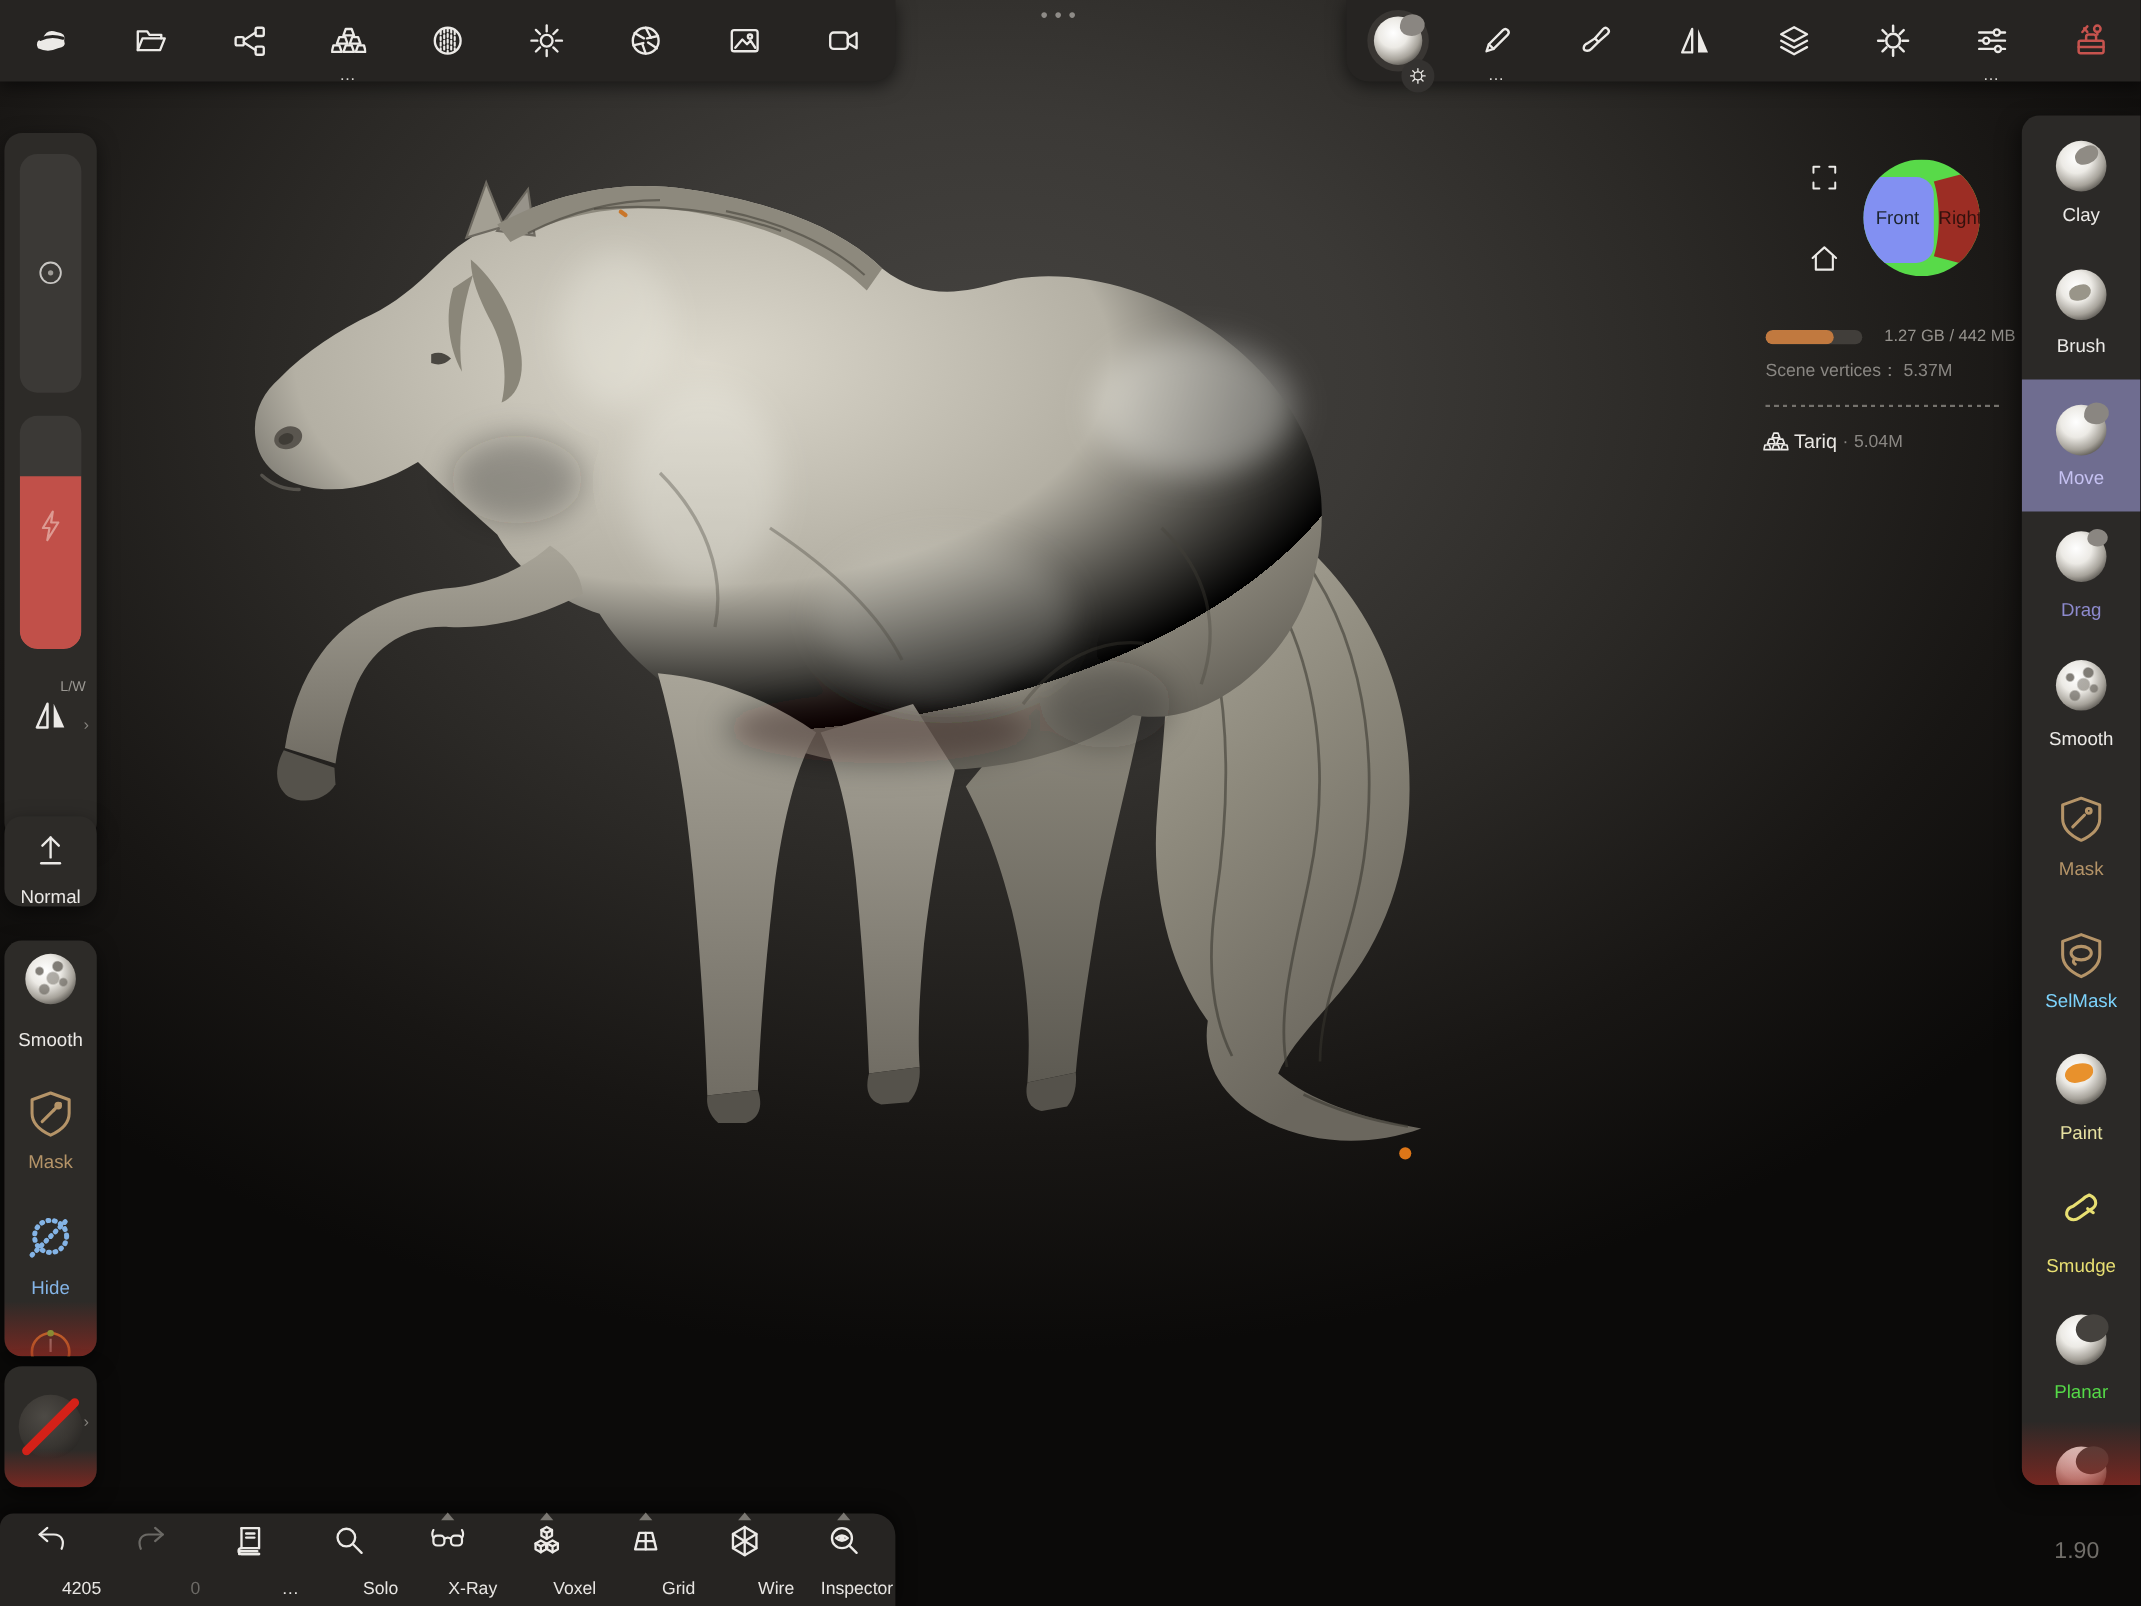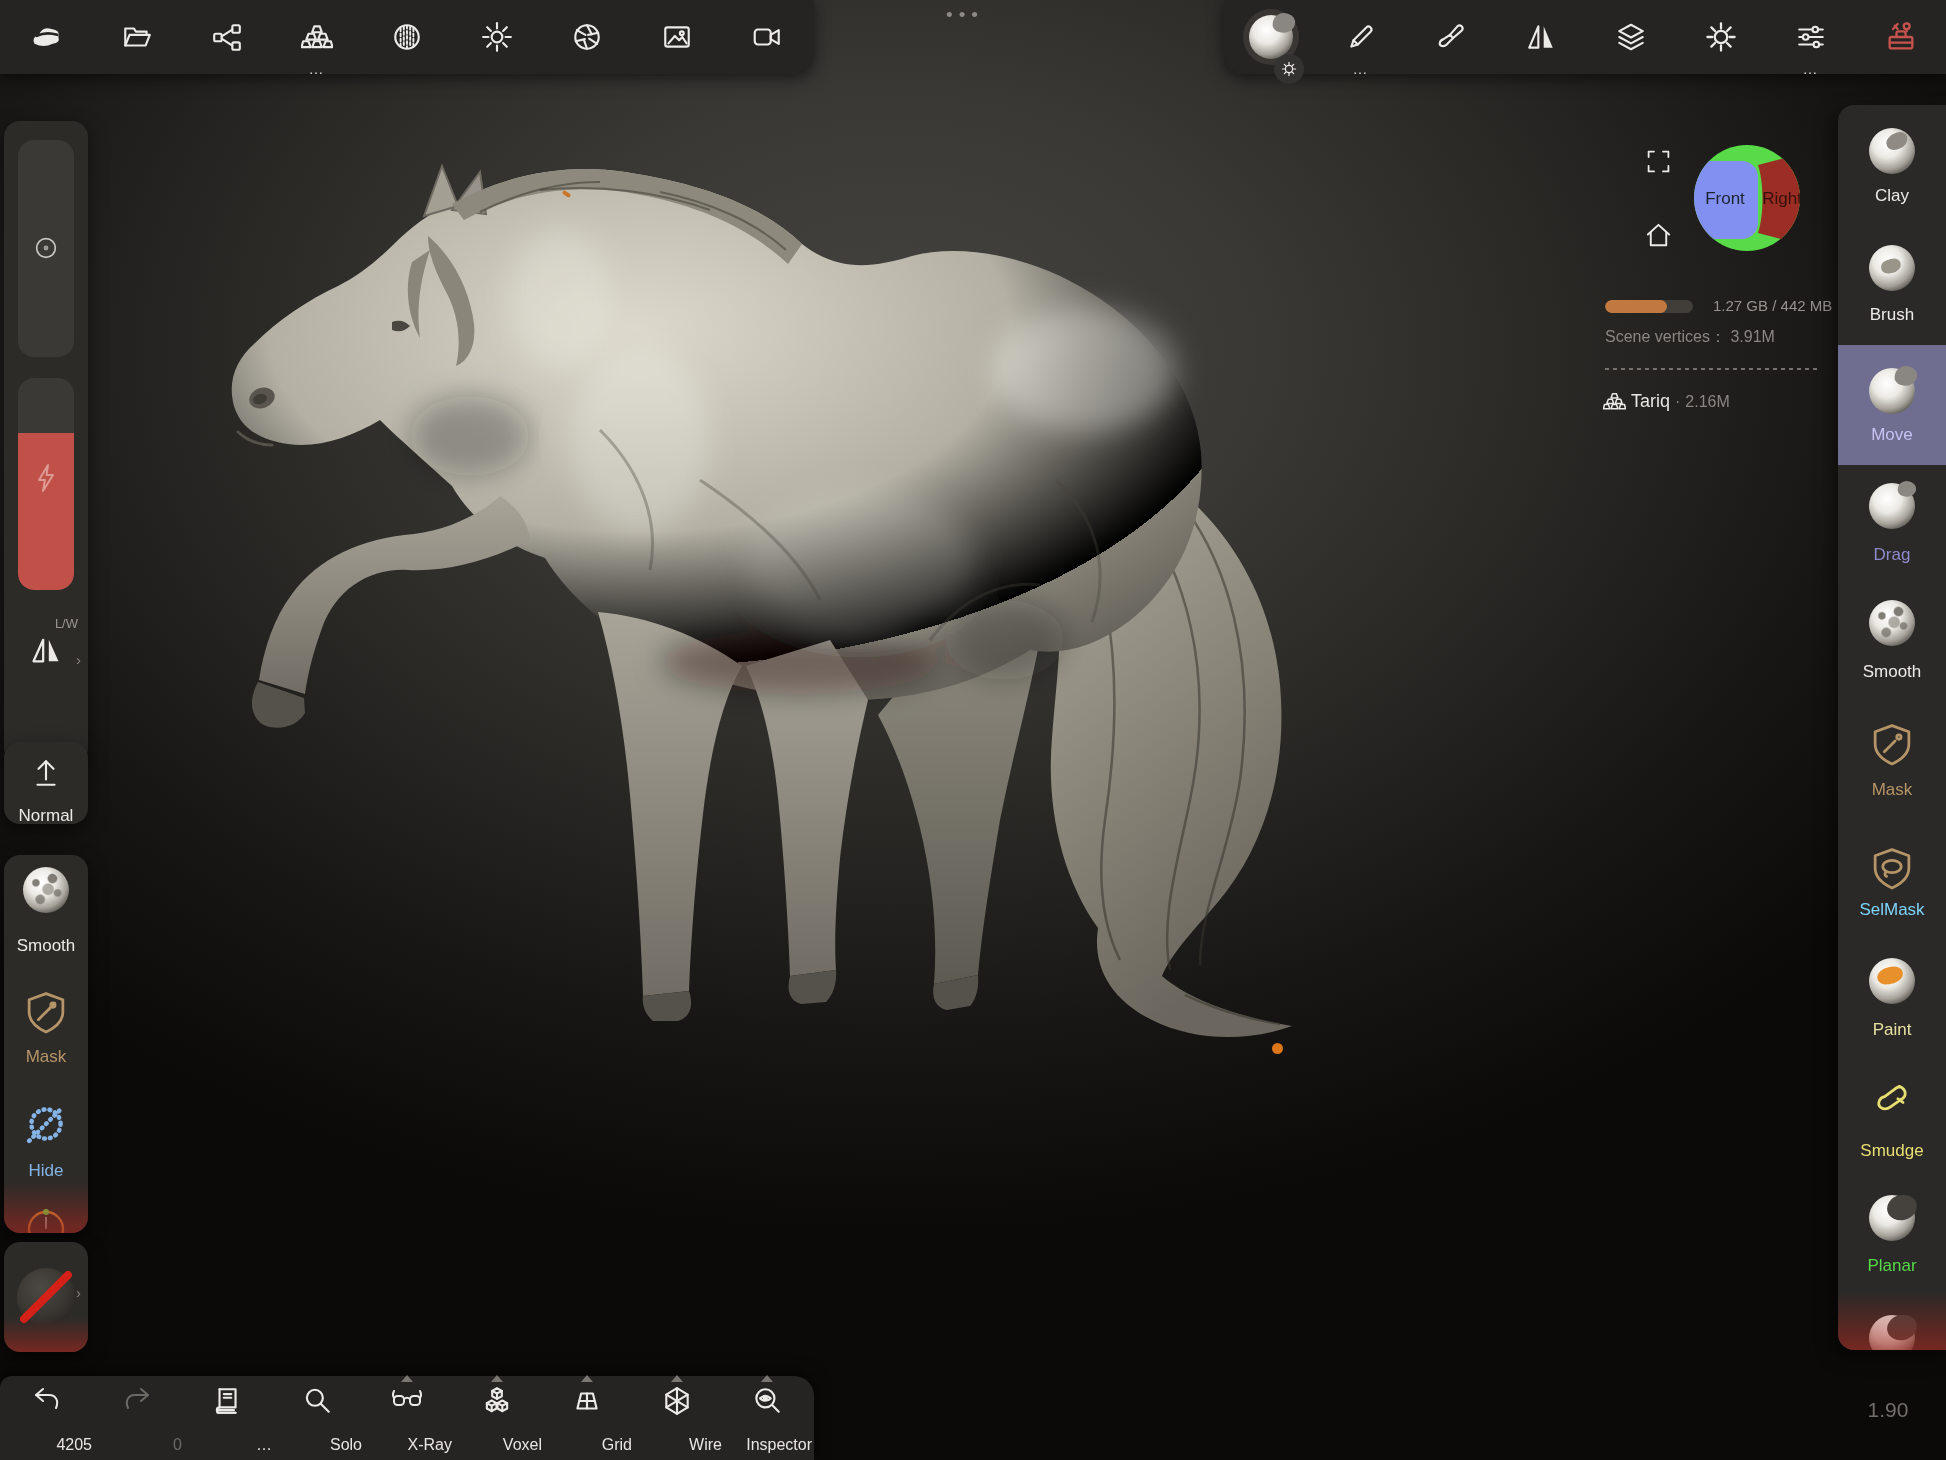--- a/index.html
+++ b/index.html
@@ -384,35 +384,35 @@
     <text x="88" y="59" font-size="17" fill="#33110d" text-anchor="middle" font-family="Liberation Sans, sans-serif">Right</text>
   </g>
 </svg>
 
 <div class="membar">
   <div class="mfill" style="width: 71%; background: rgb(193, 121, 63);"></div>
 </div>
 <div class="memtext">1.27 GB / 442 MB</div>
 <div class="sverts">
   <span>Scene vertices：</span>
-  <span>3.91M</span>
+  <span>5.37M</span>
 </div>
 <div class="dashsep"></div>
 <div class="objrow">
   <svg class="ic" width="23" height="23" viewBox="0 0 30 30" stroke-width="2">
     <path d="M12.5,5 H17.5 L19.5,10.5 H10.5 Z"></path>
     <path d="M7,12 H12 L14,17.5 H5 Z"></path>
       <path d="M18,12 H23 L25,17.5 H16 Z"></path>
     <path d="M2,19 H7 L9,24.5 H0.5 Z"></path>
       <path d="M12.5,19 H17.5 L19.5,24.5 H10.5 Z"></path>
       <path d="M23,19 H28 L29.5,24.5 H21 Z"></path>
   </svg>
   <span class="oname">Tariq</span>
   <span class="overts">·</span>
-  <span class="overts">2.16M</span>
+  <span class="overts">5.04M</span>
 </div>
 
 <div class="lpanel" style="top:121px;height:643px;">
   <div class="vslider" style="top:19px;height:217px;">
     <svg class="ic" style="position:absolute;left:14px;top:94px;opacity:.8;" width="28" height="28" viewBox="0 0 30 30">
       <circle cx="15" cy="15" r="10" stroke-width="1.8"></circle>
         <circle cx="15" cy="15" r="2.6" fill="#b7b4af" stroke="none"></circle>
     </svg>
   </div>
   <div class="vslider" style="top:257px;height:212px;">

